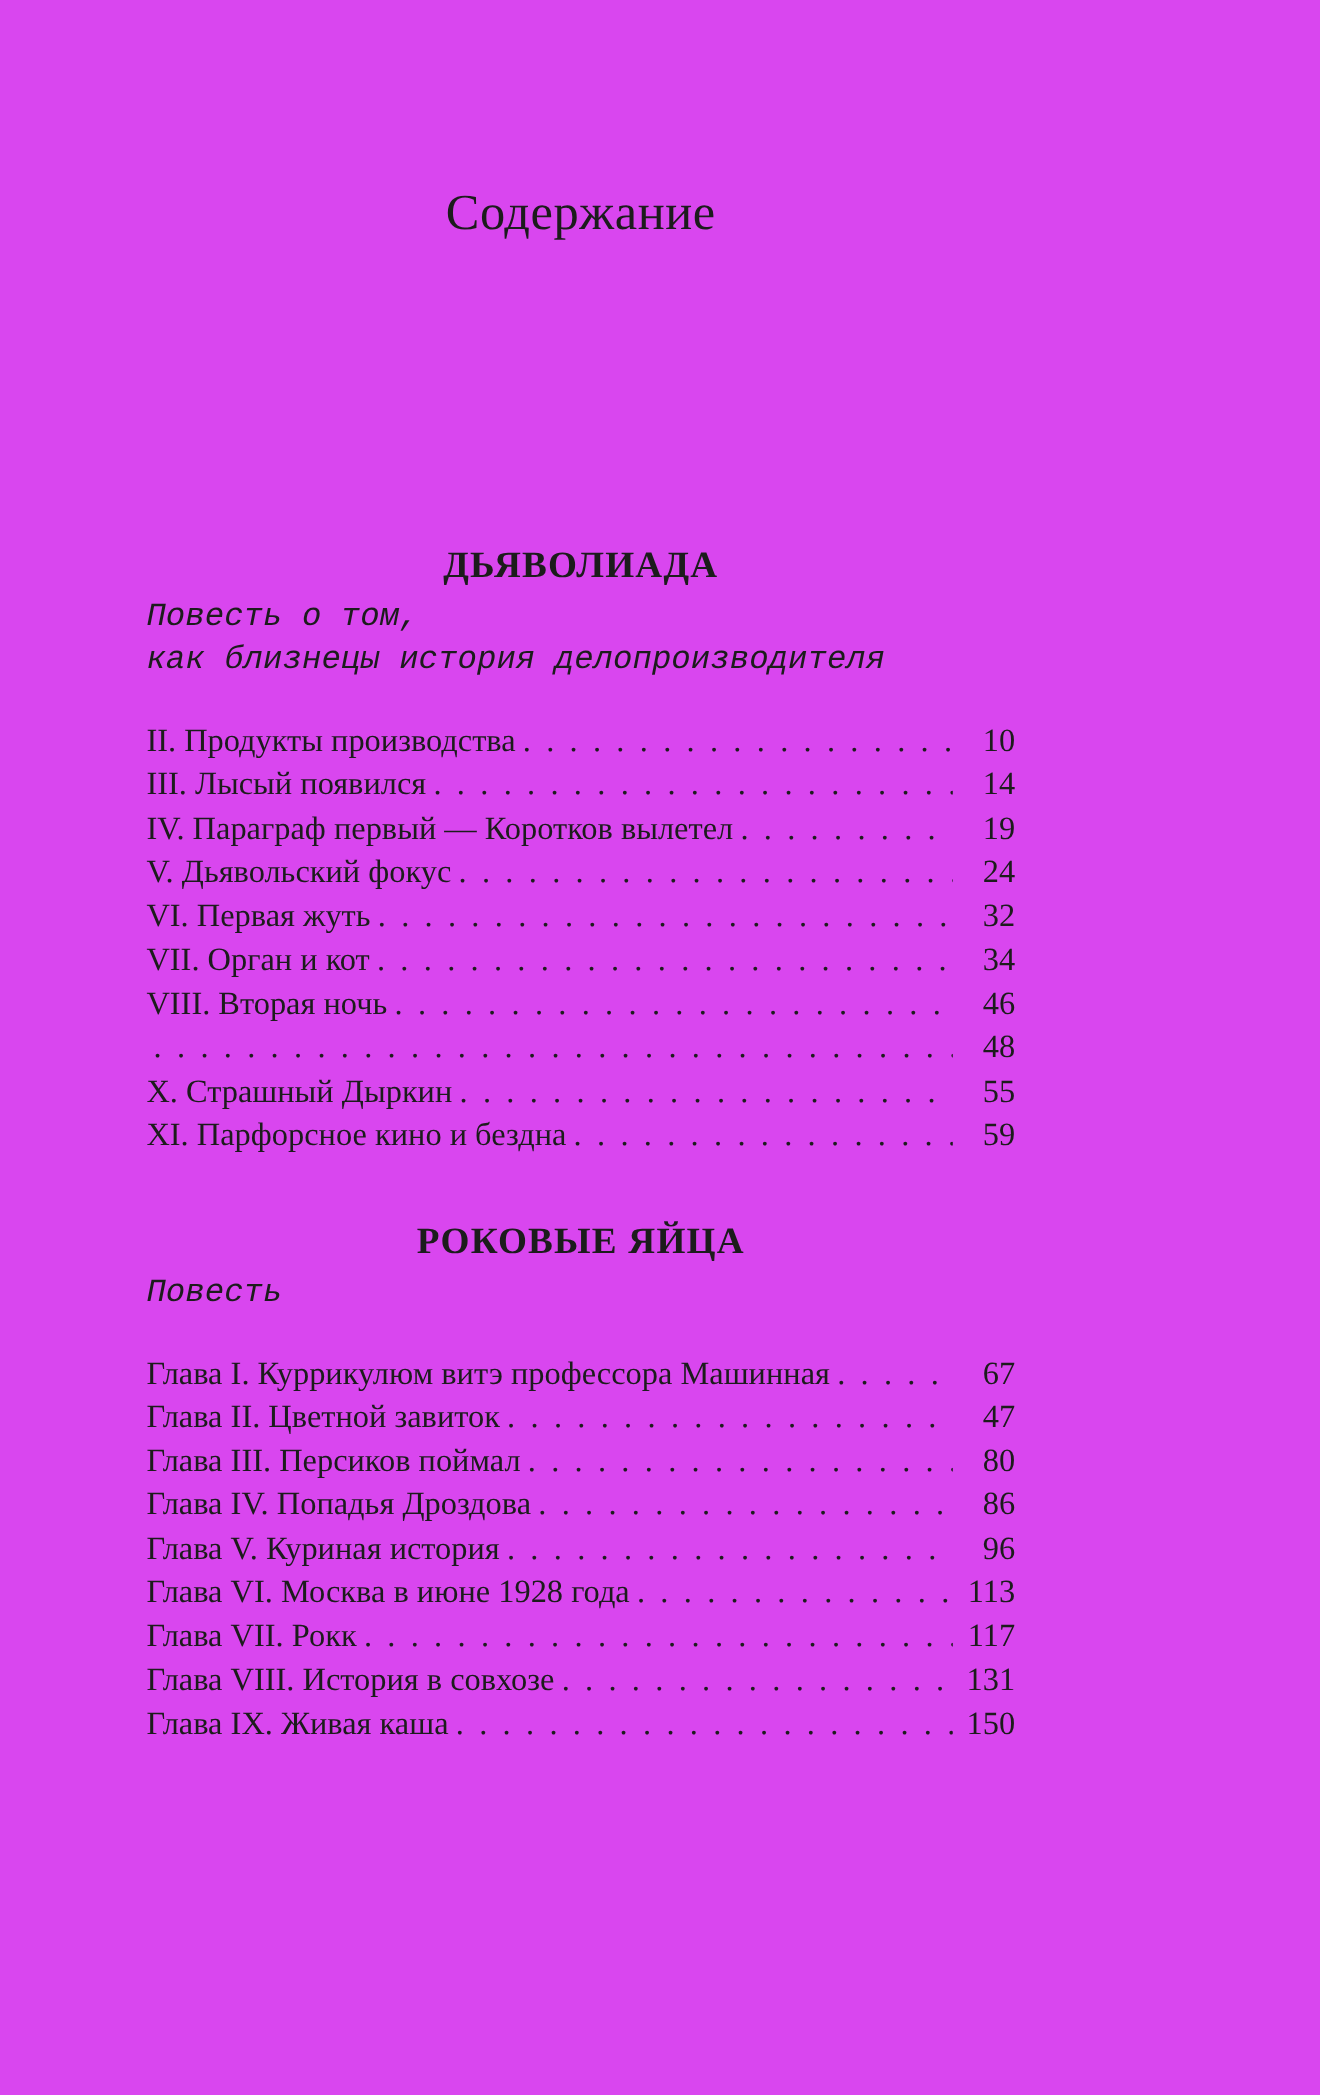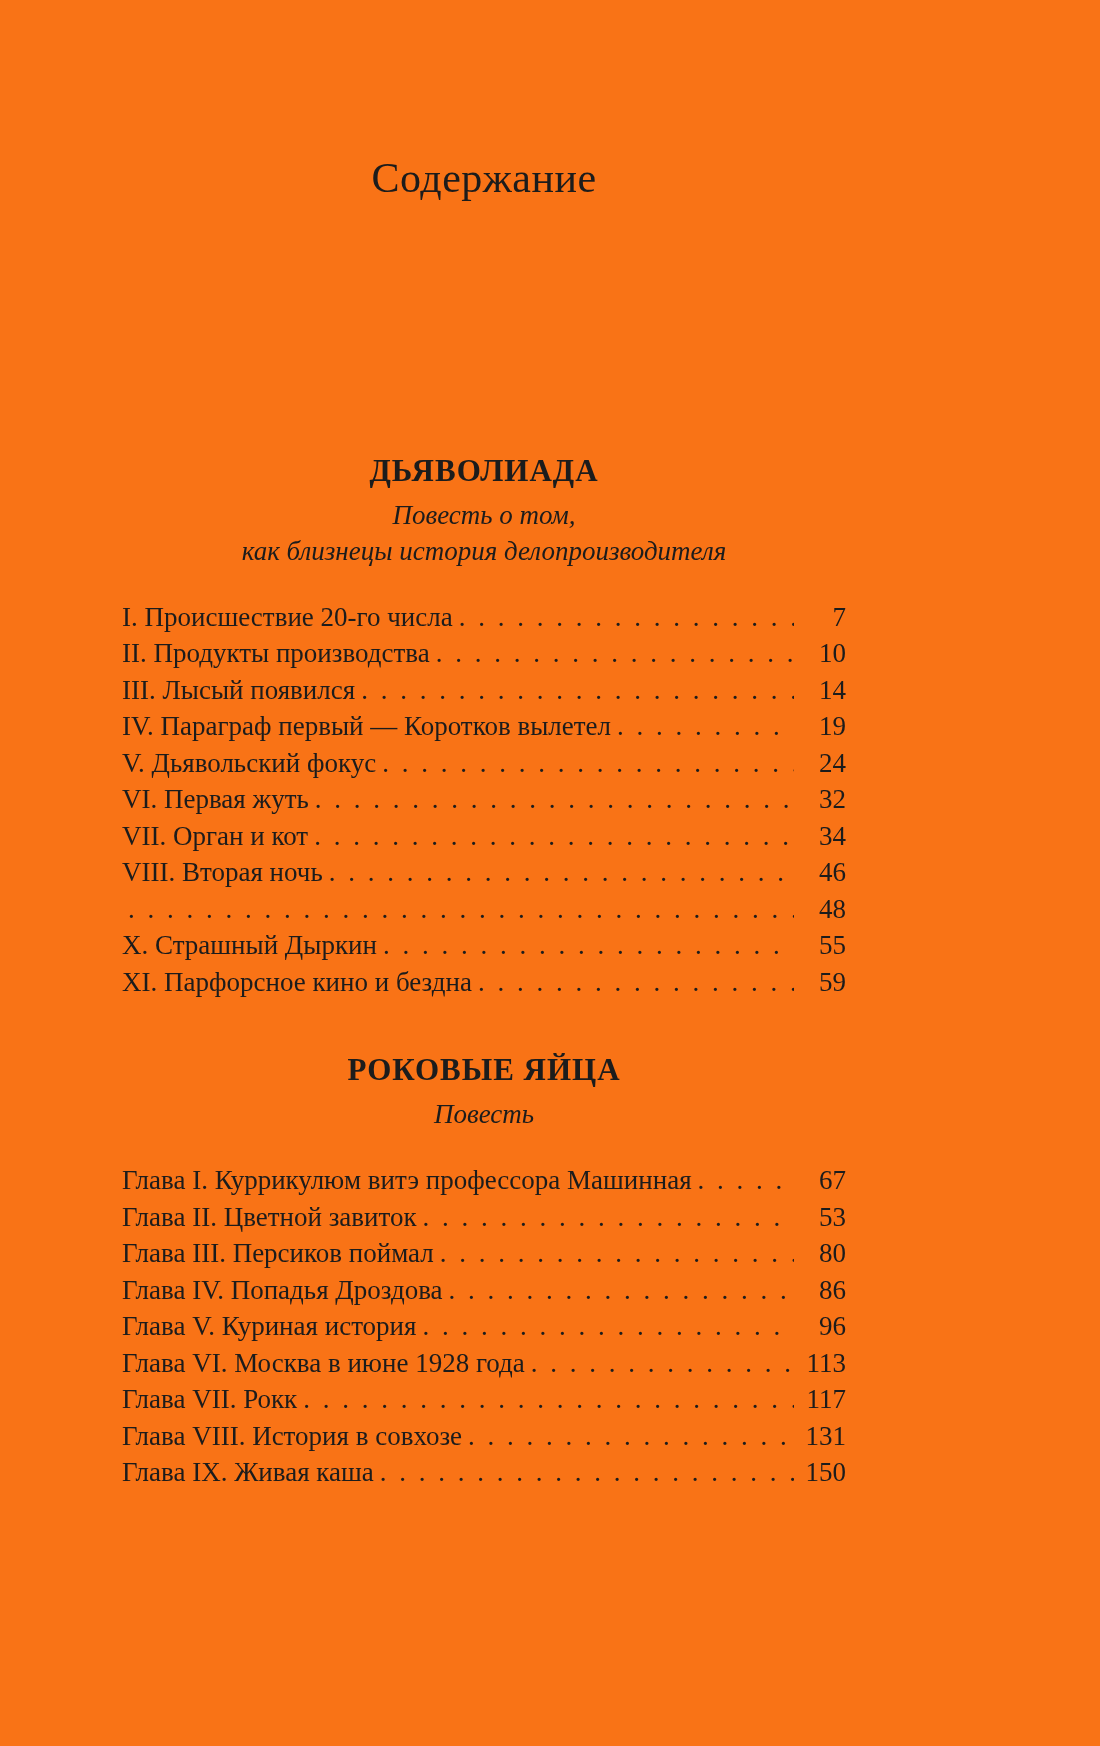--- a/index.html
+++ b/index.html
@@ -35,24 +35,25 @@
     margin-top: 52px;
   }
   .section-heading {
     font-size: 31px;
     font-weight: bold;
     text-align: center;
     margin: 0 0 8px 0;
     letter-spacing: 1px;
   }
   .section-subtitle {
-    text-align: center;
+    text-align: left;
     font-style: italic;
     font-size: 27px;
     line-height: 36px;
+    font-family: Liberation Mono, monospace;
   }
   .entries {
     list-style: none;
     margin: 30px 0 0 0;
     padding: 0;
     font-size: 27px;
   }
   .toc-row {
     display: flex;
     align-items: baseline;
@@ -74,36 +75,31 @@
   }
   .toc-page {
     flex: 0 0 auto;
     min-width: 50px;
     text-align: right;
   }
 </style>
 </head>
 <body>
 
-<main class="book-page" style="background: #f97316; color: rgb(28, 28, 28);">
+<main class="book-page" style="background: #d946ef; color: rgb(28, 28, 28);">
   <div class="content-col">
     <h1 class="page-title">Содержание</h1>
     <div id="sections">
   <section class="toc-section">
     <h2 class="section-heading">ДЬЯВОЛИАДА</h2>
     <div class="section-subtitle">
             <div class="subtitle-line">Повесть о том,</div>
             <div class="subtitle-line">как близнецы история делопроизводителя</div>
           </div>
     <ul class="entries">
-  <li class="toc-row">
-    <span class="toc-title">I. Происшествие 20-го числа</span>
-    <span class="toc-dots" aria-hidden="true"></span>
-    <span class="toc-page">7</span>
-  </li>
 
   <li class="toc-row">
     <span class="toc-title">II. Продукты производства</span>
     <span class="toc-dots" aria-hidden="true"></span>
     <span class="toc-page">10</span>
   </li>
 
   <li class="toc-row">
     <span class="toc-title">III. Лысый появился</span>
     <span class="toc-dots" aria-hidden="true"></span>
@@ -167,21 +163,21 @@
     <ul class="entries">
   <li class="toc-row">
     <span class="toc-title">Глава I. Куррикулюм витэ профессора Машинная</span>
     <span class="toc-dots" aria-hidden="true"></span>
     <span class="toc-page">67</span>
   </li>
 
   <li class="toc-row">
     <span class="toc-title">Глава II. Цветной завиток</span>
     <span class="toc-dots" aria-hidden="true"></span>
-    <span class="toc-page">53</span>
+    <span class="toc-page">47</span>
   </li>
 
   <li class="toc-row">
     <span class="toc-title">Глава III. Персиков поймал</span>
     <span class="toc-dots" aria-hidden="true"></span>
     <span class="toc-page">80</span>
   </li>
 
   <li class="toc-row">
     <span class="toc-title">Глава IV. Попадья Дроздова</span>

